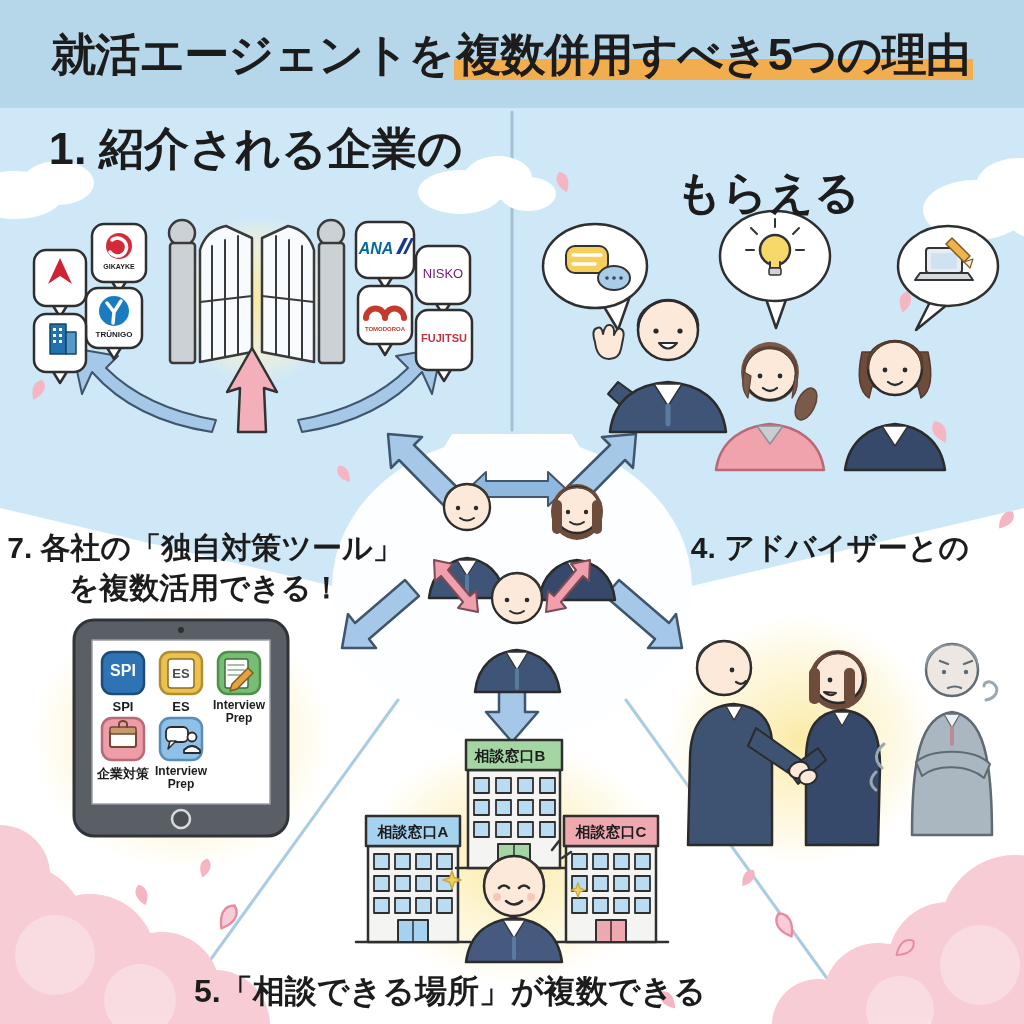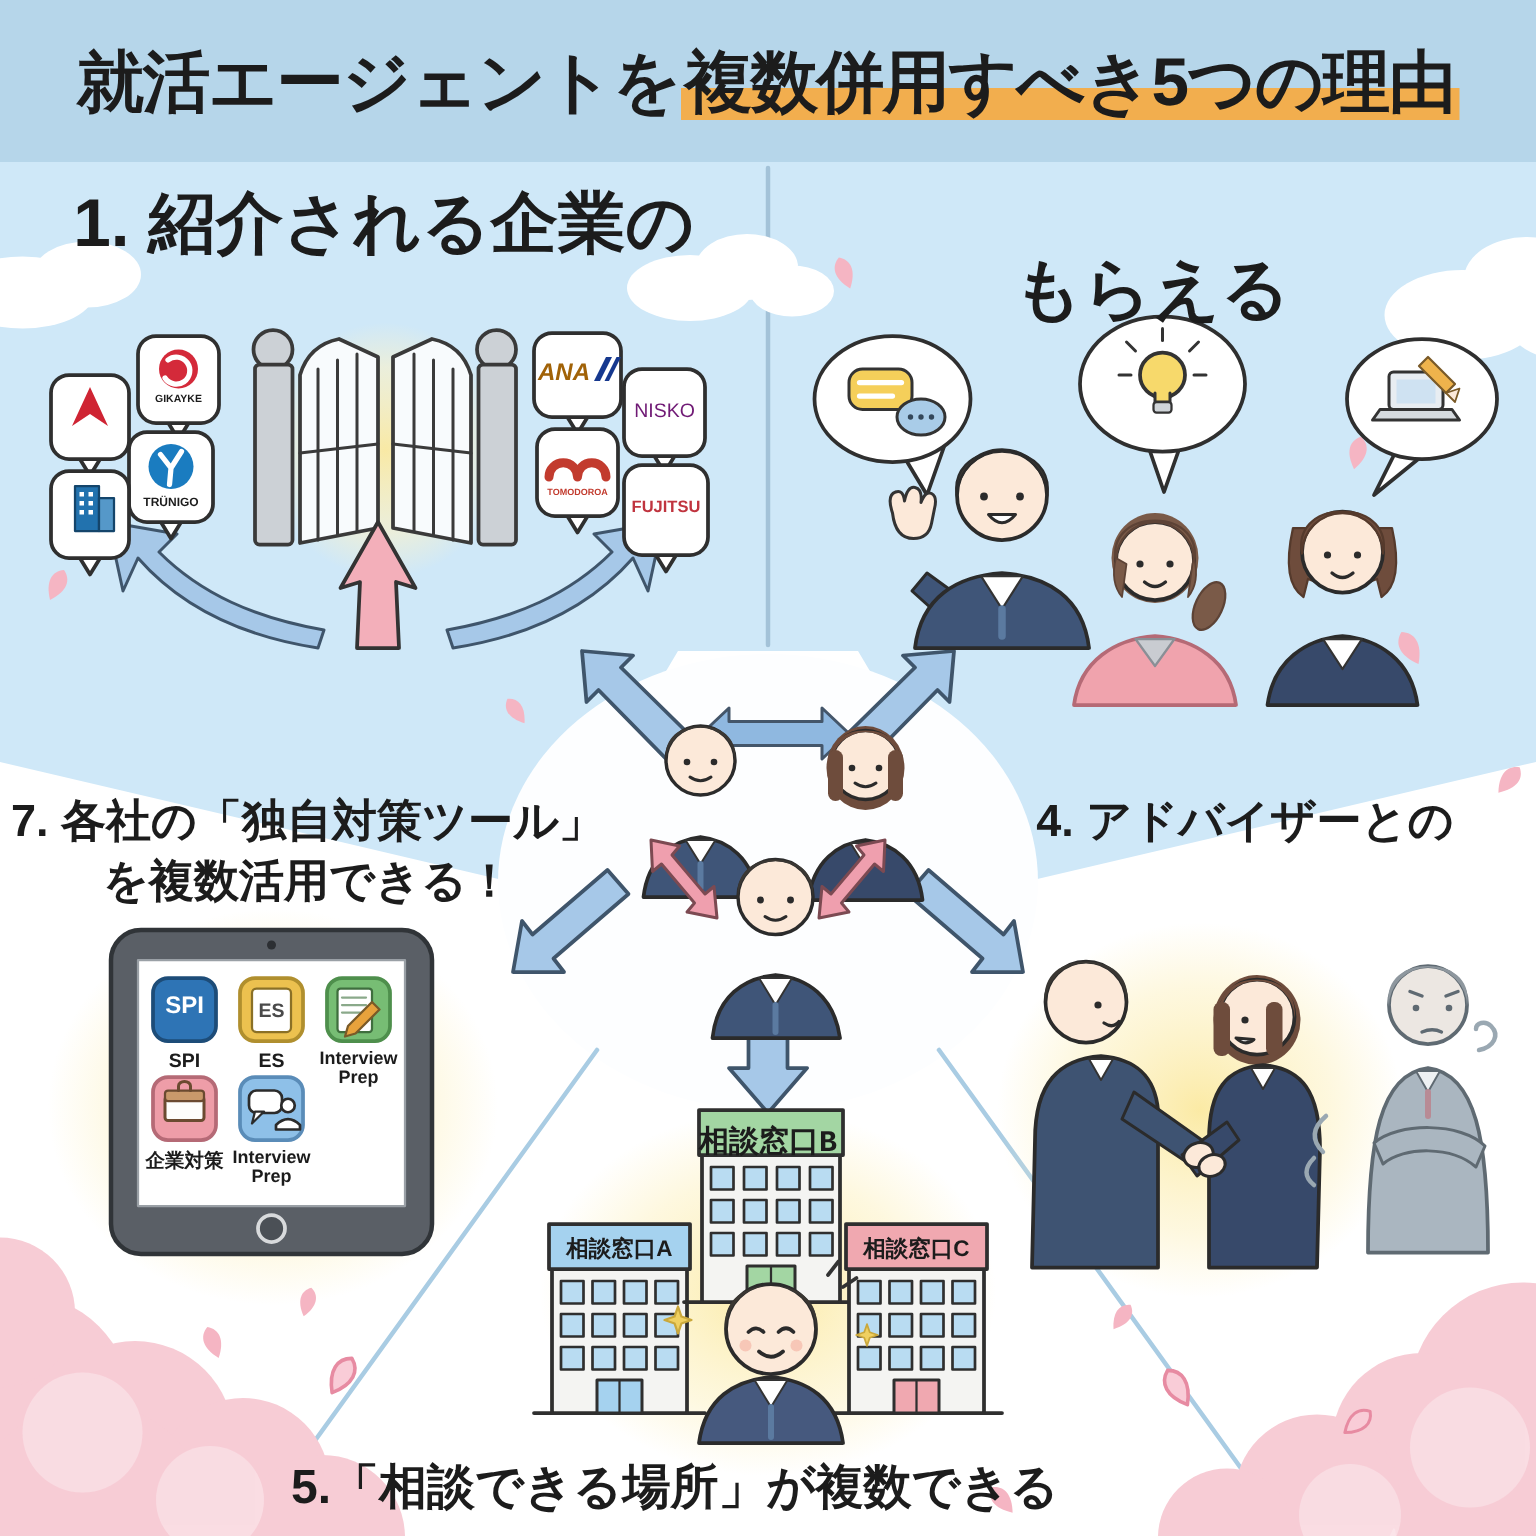--- a/index.html
+++ b/index.html
@@ -430,30 +430,30 @@
 
 <div class="t h34" style="left:5px;top:528px;width:400px;">7. 各社の「独自対策ツール」</div>
 <div class="t h34" style="left:5px;top:568px;width:400px;">を複数活用できる！</div>
 
 <div class="t h34" style="left:640px;top:528px;width:380px;">4. アドバイザーとの</div>
 
 <div class="t cap" style="left:0;top:970px;width:900px;">5.「相談できる場所」が複数できる</div>
 
 <div class="t logo-lbl" style="left:92px;top:263px;width:54px;font-size:7px;">GIKAYKE</div>
 <div class="t logo-lbl" style="left:86px;top:330px;width:56px;font-size:8px;">TRÜNIGO</div>
-<div class="t logo-lbl" style="left:352px;top:240px;width:48px;font-size:16px;font-style:italic;font-weight:900;color:#a16207;">ANA</div>
+<div class="t logo-lbl" style="left:352px;top:240px;width:48px;font-size:16px;font-style:italic;font-weight:900;color:#0369a1;">ANA</div>
 <div class="t logo-lbl" style="left:358px;top:326px;width:54px;font-size:6px;color:#c23b2e;">TOMODOROA</div>
 <div class="t logo-lbl" style="left:416px;top:266px;width:54px;font-size:13px;font-weight:400;color:#701a75;">NISKO</div>
 <div class="t logo-lbl" style="left:416px;top:332px;width:56px;font-size:11px;font-weight:900;color:#c0343f;">FUJITSU</div>
 
 <div class="t" style="left:102px;top:662px;width:42px;font-size:16px;font-weight:900;color:#ffffff;">SPI</div>
 <div class="t" style="left:160px;top:666px;width:42px;font-size:13px;font-weight:900;color:#4a4a4a;">ES</div>
 <div class="t" style="left:93px;top:699px;width:60px;font-size:13px;">SPI</div>
 <div class="t" style="left:151px;top:699px;width:60px;font-size:13px;">ES</div>
 <div class="t wrap" style="left:207px;top:699px;width:64px;font-size:12px;line-height:13px;">Interview Prep</div>
 <div class="t" style="left:88px;top:765px;width:70px;font-size:13px;">企業対策</div>
 <div class="t wrap" style="left:149px;top:765px;width:64px;font-size:12px;line-height:13px;">Interview Prep</div>
 
 <div class="t" style="left:366px;top:823px;width:94px;font-size:15px;">相談窓口A</div>
-<div class="t" style="left:466px;top:747px;width:88px;font-size:20px;font-family:Liberation Mono, monospace;">相談窓口B</div>
+<div class="t" style="left:466px;top:747px;width:88px;font-size:15px;">相談窓口B</div>
 <div class="t" style="left:564px;top:823px;width:94px;font-size:15px;text-align:center;">相談窓口C</div>
 
 </div>
 
 </body></html>

